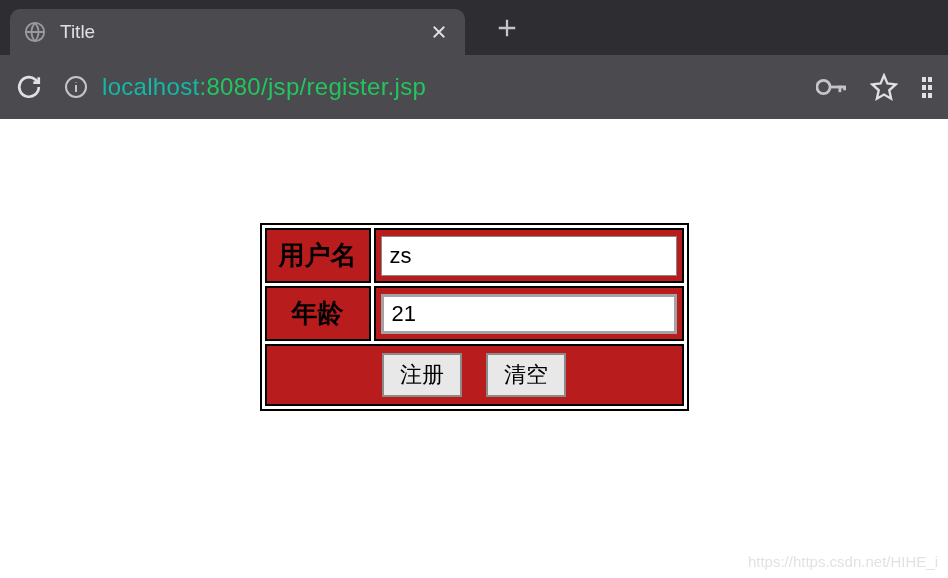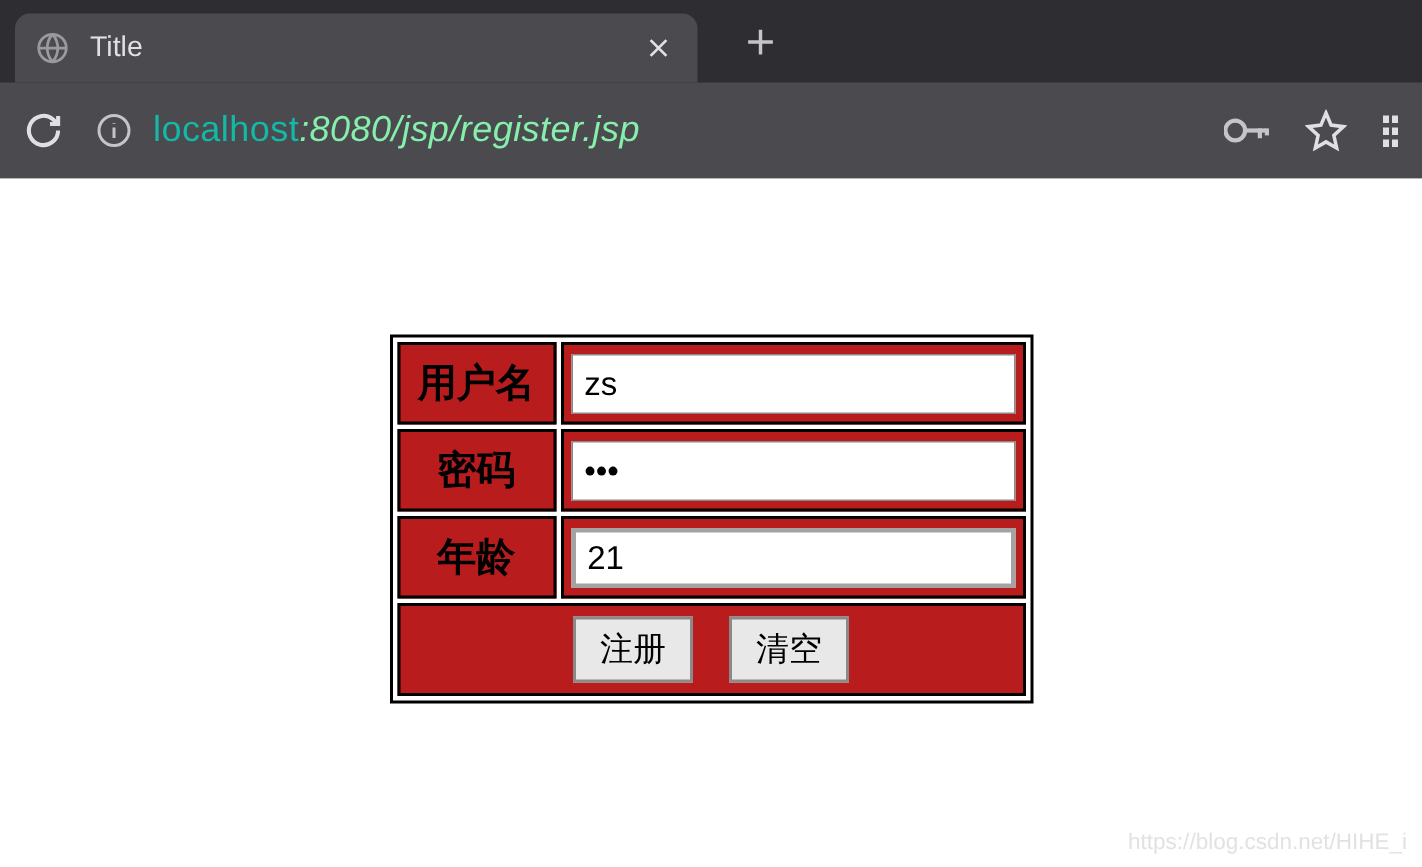--- a/index.html
+++ b/index.html
@@ -17,21 +17,21 @@
     .new-tab { color: #c5c5c8; font-size: 28px; margin-left: 28px; cursor: pointer; width: 28px; display: flex; align-items: center; justify-content: center; }
     
     .address-bar { display: flex; align-items: center; background: #4a4a4f; height: 64px; padding: 0 16px; }
     .reload-btn { color: #e0e0e3; cursor: pointer; margin-right: 22px; display: flex; align-items: center; }
     .reload-btn svg { width: 26px; height: 26px; }
     .url-container { flex: 1; display: flex; align-items: center; }
     .info-icon { color: #c5c5c8; margin-right: 14px; display: flex; align-items: center; }
     .info-icon svg { width: 24px; height: 24px; }
     .url { font-size: 24px; letter-spacing: 0.3px; }
     .url-host { color: #14b8a6; }
-    .url-dim { color: #86efac; font-style: italic; }
+    .url-dim { color: #22c55e; }
     .key-icon { margin-right: 24px; display: flex; align-items: center; }
     .key-icon svg { width: 30px; height: 30px; }
     .star-icon { margin-right: 24px; display: flex; align-items: center; }
     .star-icon svg { width: 28px; height: 28px; }
     .ext-icon { display: flex; align-items: center; }
     .ext-icon svg { width: 10px; height: 26px; }
     
     
     .page-content { background: #fff; height: calc(578px - 119px); position: relative; display: flex; justify-content: center; }
     .form-wrapper { margin-top: 104px; }
@@ -122,32 +122,28 @@
 
 <div class="page-content">
   <div class="form-wrapper">
     <table class="form-table">
       <tbody>
           <tr>
         <th>用户名</th>
         <td><input class="text-input" type="text" value="zs" style=""></td>
       </tr>
       <tr>
-        <th>密码</th>
-        <td><input class="text-input" type="password" value="123" style=""></td>
-      </tr>
-      <tr>
         <th>年龄</th>
         <td><input class="text-input focused" type="text" value="21" style=""></td>
       </tr>
       <tr class="button-row">
         <td colspan="2">
           <div class="button-row-inner">
             <button class="form-btn" type="submit">注册</button>
             <button class="form-btn" type="reset">清空</button>
           </div>
         </td>
       </tr>
     </tbody>
       </table>
   </div>
-  <div class="watermark">https://blog.csdn.net/HIHE_i</div>
+  <div class="watermark">https://https.csdn.net/HIHE_i</div>
 </div>
 
 </body></html>

